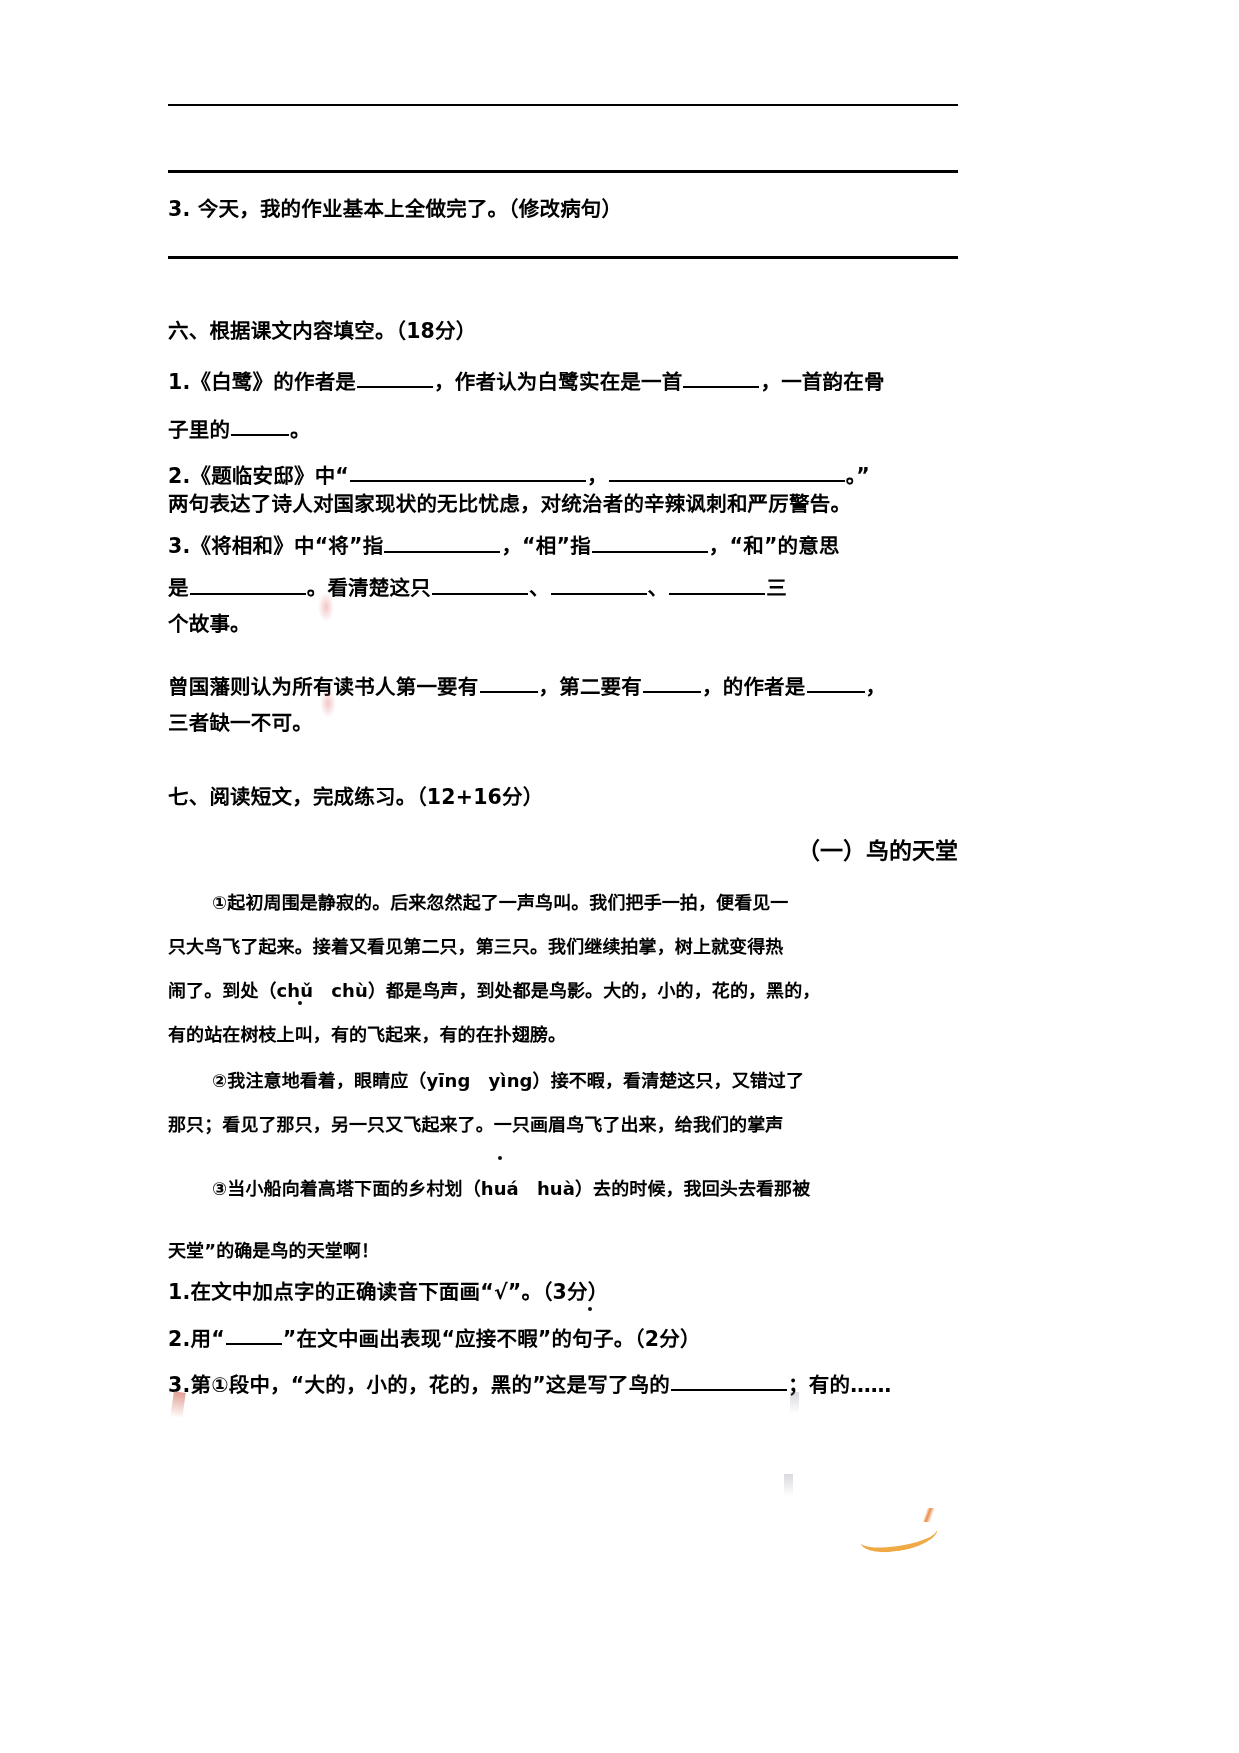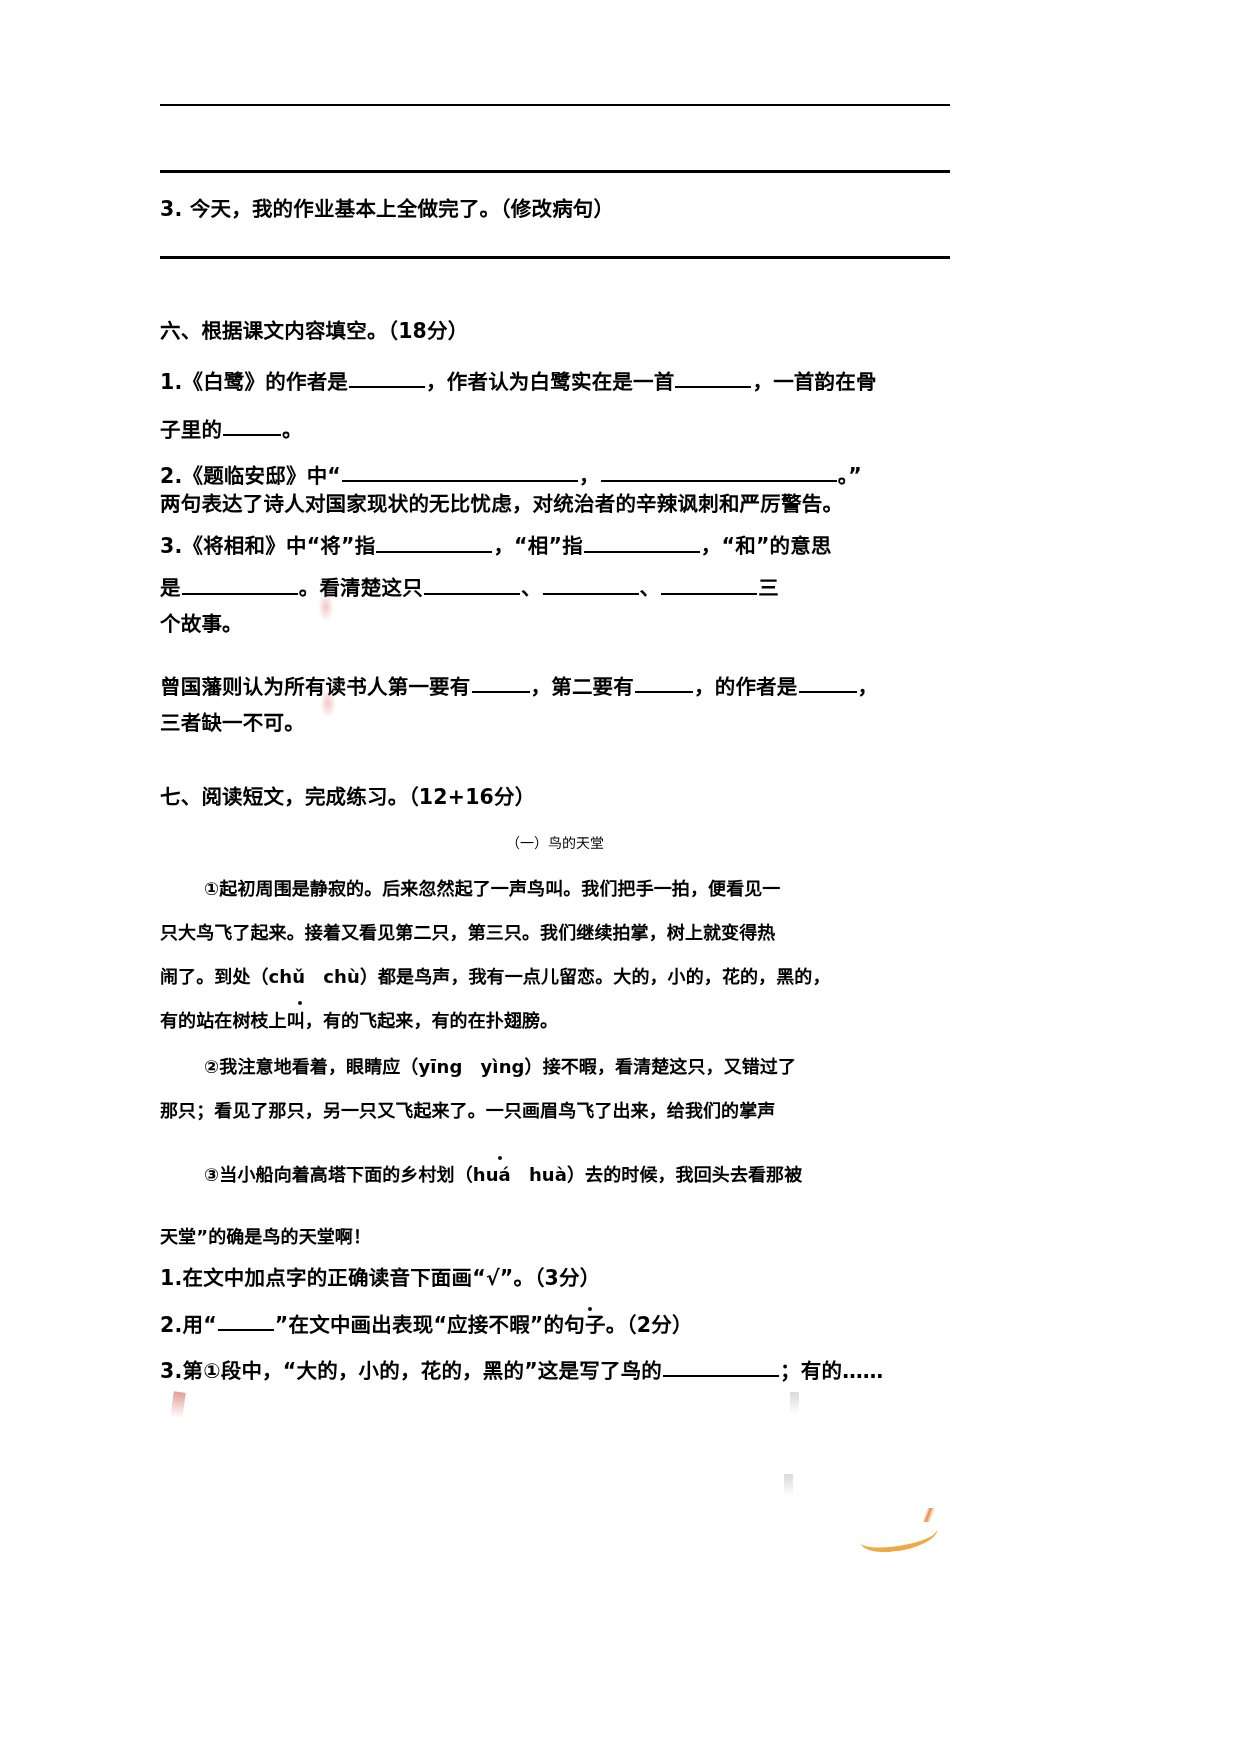--- a/index.html
+++ b/index.html
@@ -16,21 +16,21 @@
     position: relative;
     width: 1239px;
     height: 1753px;
     margin: 0 auto;
     background: #ffffff;
     overflow: hidden;
     box-sizing: border-box;
   }
   .content {
     position: absolute;
-    left: 160px;
+    left: 168px;
     top: 78px;
     width: 790px;
   }
 
   
   .answer-rule {
     border-bottom: 2px solid #000;
     height: 0;
     margin: 0;
   }
@@ -56,23 +56,23 @@
     white-space: nowrap;
     margin-top: 27px;
   }
   .para-line {
     font-size: 18px;
     font-weight: bold;
     letter-spacing: 0.1px;
     white-space: nowrap;
   }
   .centered {
-    text-align: center;
-    font-size: 14px;
-    font-weight: normal;
+    text-align: right;
+    font-size: 23px;
+    font-weight: bold;
   }
   .indent2 { padding-left: 44px; }
 
   
   .blank {
     display: inline-block;
     border-bottom: 2px solid #000;
     vertical-align: baseline;
     height: 1em;
     margin: 0 1px;
@@ -197,21 +197,21 @@
     <div style="height:22px"></div>
 
     <div class="centered">（一）鸟的天堂</div>
 
     <div style="height:22px"></div>
 
     <div class="para-line indent2">①起初周围是静寂的。后来忽然起了一声鸟叫。我们把手一拍，便看见一</div>
     <div style="height:18px"></div>
     <div class="para-line">只大鸟飞了起来。接着又看见第二只，第三只。我们继续拍掌，树上就变得热</div>
     <div style="height:18px"></div>
-    <div class="para-line">闹了。到处（chǔ　chù）都是鸟声，我有一点儿留恋。大的，小的，花的，黑的，</div>
+    <div class="para-line">闹了。到处（chǔ　chù）都是鸟声，到处都是鸟影。大的，小的，花的，黑的，</div>
     <div style="height:18px"></div>
     <div class="para-line">有的站在树枝上叫，有的飞起来，有的在扑翅膀。</div>
 
     <div style="height:20px"></div>
 
     <div class="para-line indent2">②我注意地看着，眼睛应（yīng　yìng）接不暇，看清楚这只，又错过了</div>
     <div style="height:18px"></div>
     <div class="para-line">那只；看见了那只，另一只又飞起来了。一只画眉鸟飞了出来，给我们的掌声</div>
     <div style="height:18px"></div>
 

